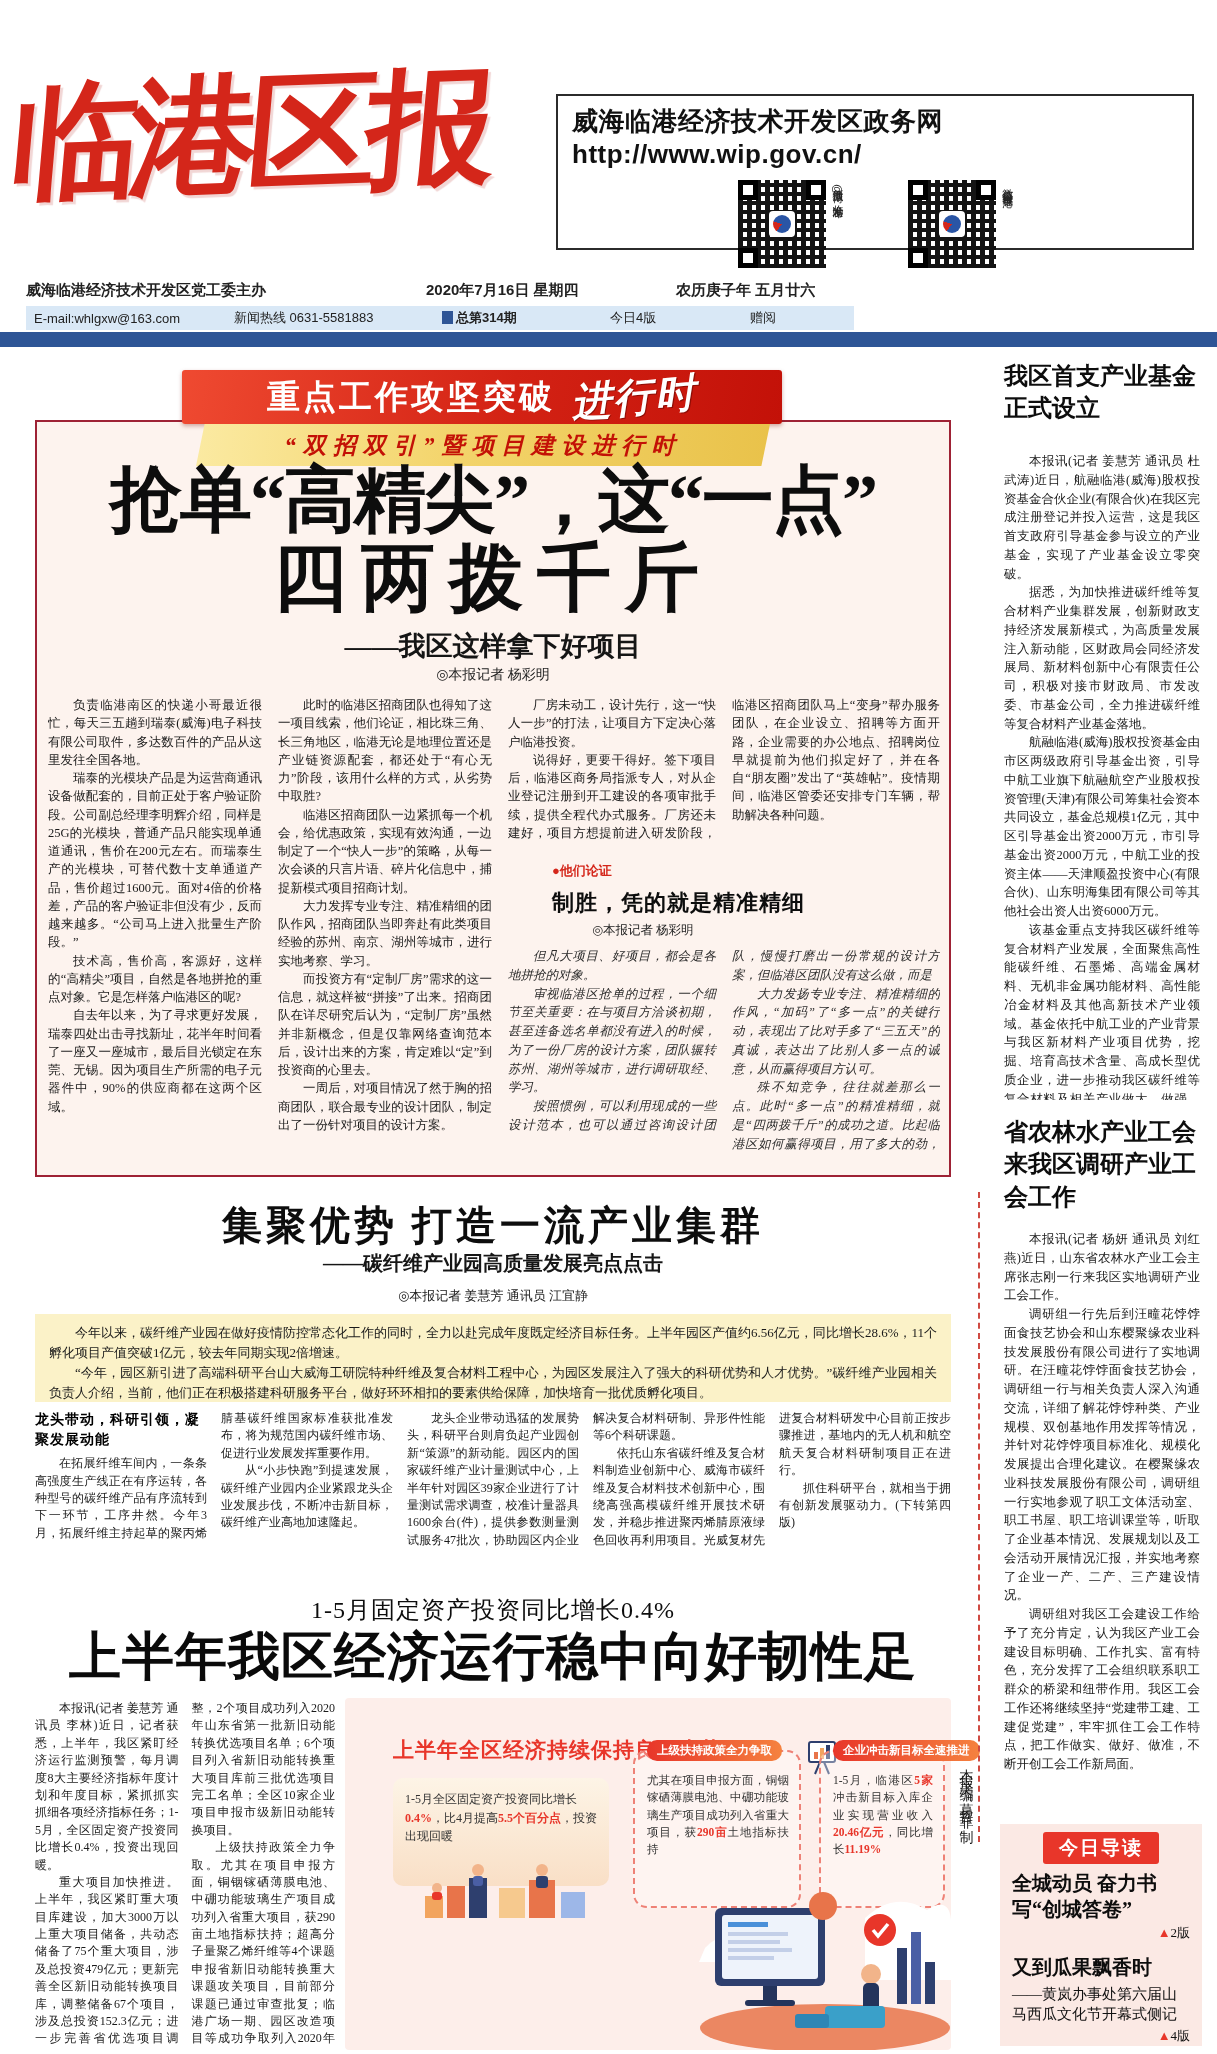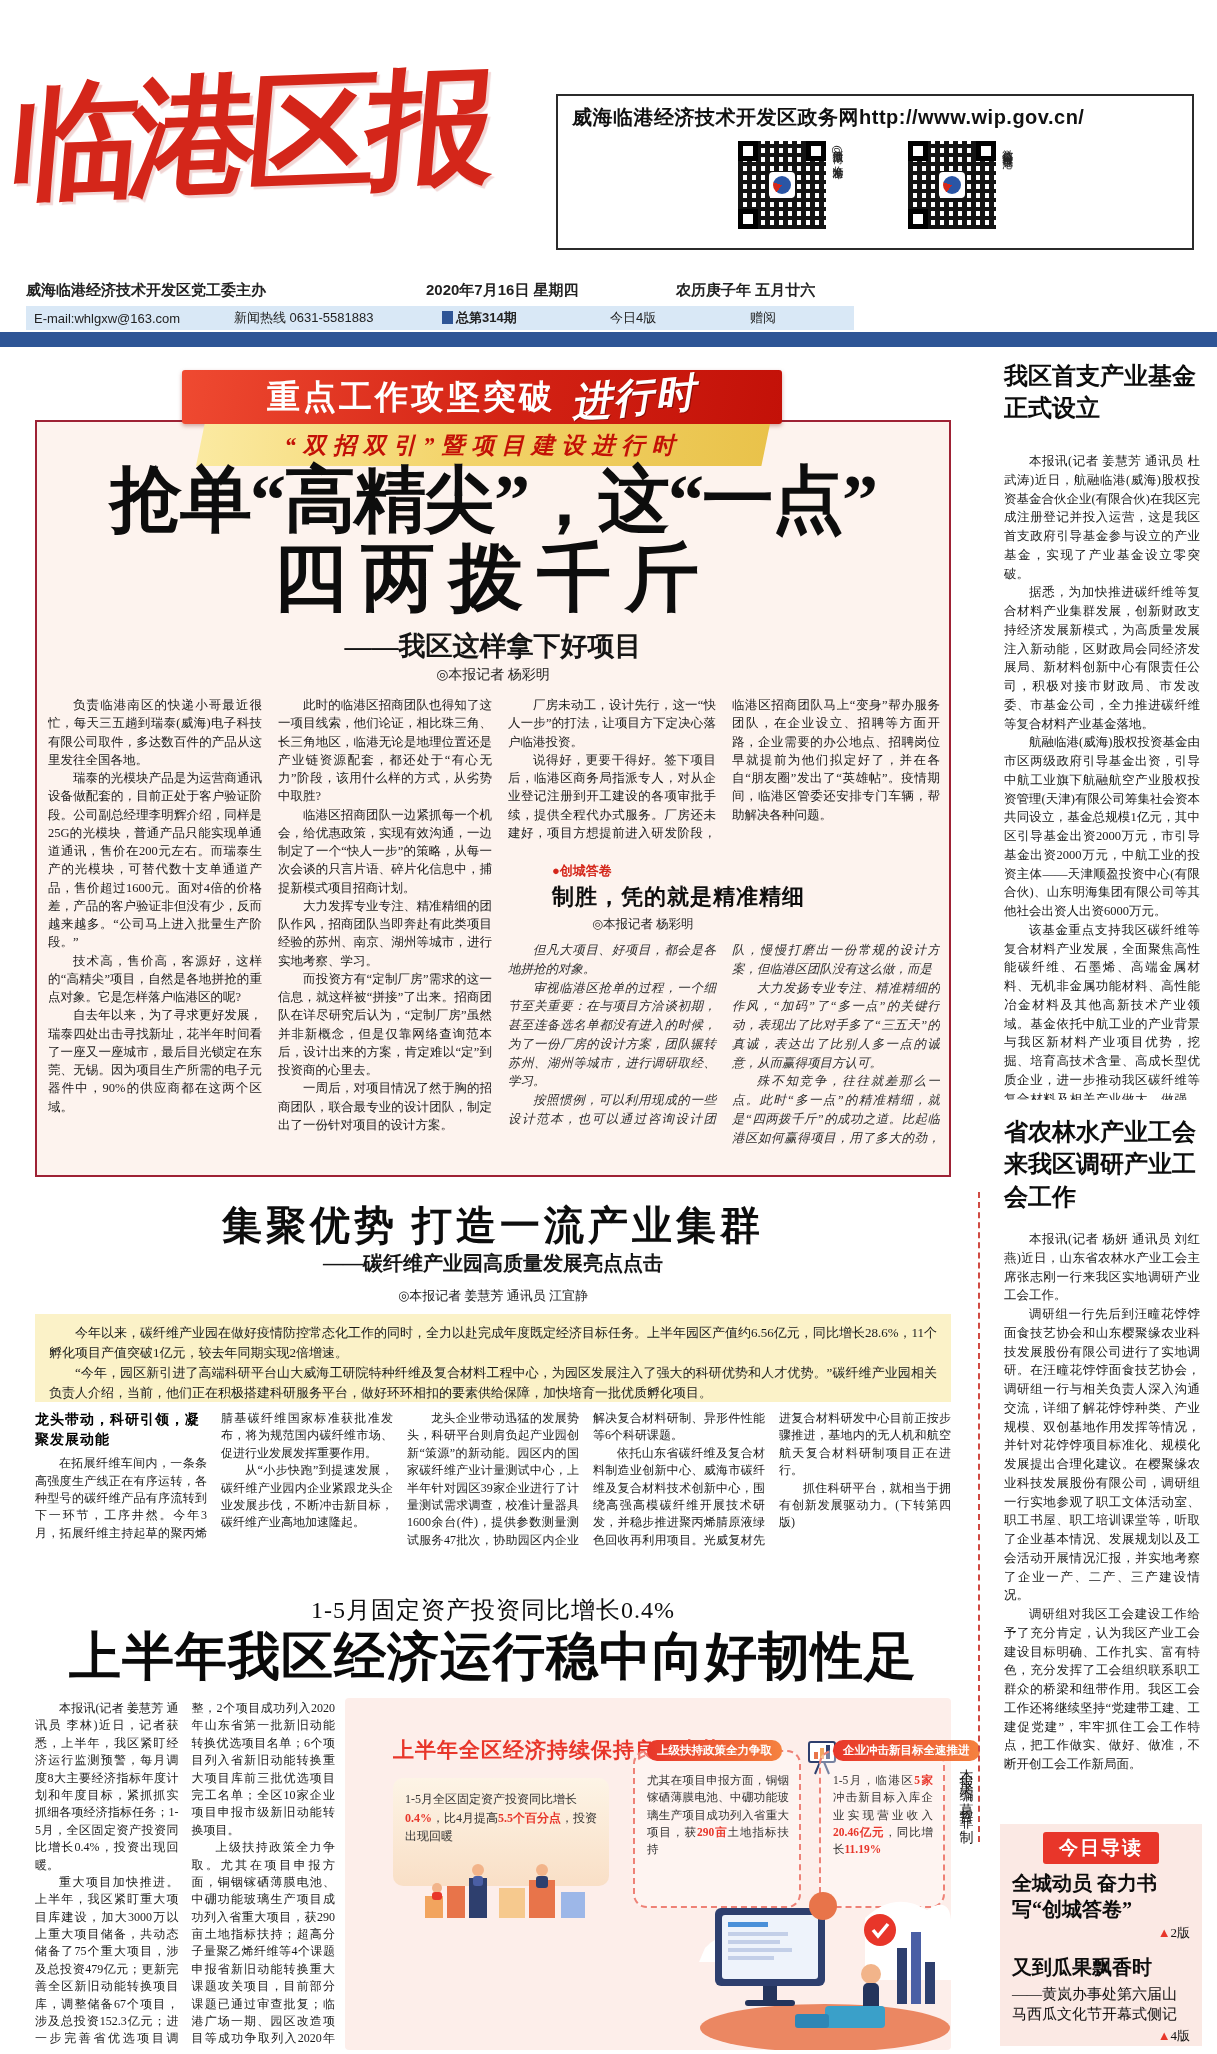--- a/index.html
+++ b/index.html
@@ -6,21 +6,21 @@
   html,body { background:#ffffff; }
   body { font-family:"Liberation Serif","DejaVu Serif",serif; color:#1a1a1a; }
   .page { position:relative; width:1217px; height:2054px; margin:0 auto; background:#fff; overflow:hidden; }
   .sans { font-family:"Liberation Sans","DejaVu Sans",sans-serif; }
 
   
   .masthead { position:absolute; left:12px; top:38px; width:540px; height:220px;
     font-size:128px; font-weight:bold; color:#d4261a; letter-spacing:-10px; line-height:1.5;
     transform:skewX(-7deg) rotate(-2deg); text-shadow:3px 3px 1px rgba(180,30,20,.18); white-space:nowrap; }
   .govbox { position:absolute; left:556px; top:94px; width:638px; height:156px; border:2px solid #2b2b2b; background:#fff; padding:8px 12px 6px 14px; }
-  .govbox .gtitle { font-size:20px; font-weight:bold; color:#111; letter-spacing:.5px; }
+  .govbox .gtitle { font-size:26px; font-weight:bold; color:#111; letter-spacing:.5px; }
   .qr-row { display:flex; justify-content:center; gap:64px; margin-top:10px; }
   .qr-unit { display:flex; gap:5px; }
   .qr { position:relative; width:88px; height:88px;
     background: repeating-linear-gradient(0deg,#141414 0 4px,transparent 4px 9px),
                 repeating-linear-gradient(90deg,#141414 0 5px,#fff 5px 9px); }
   .qr .eye { position:absolute; width:20px; height:20px; background:#fff; border:5px solid #000; }
   .qr .eye.tl { left:0; top:0; } .qr .eye.tr { right:0; top:0; } .qr .eye.bl { left:0; bottom:0; }
   .qr .logo { position:absolute; left:31px; top:31px; width:26px; height:26px; background:#fff; border-radius:4px;
     display:flex; align-items:center; justify-content:center; }
   .qr .logo i { width:18px; height:18px; border-radius:50%;
@@ -55,21 +55,21 @@
   .a1dek { position:absolute; left:37px; top:628px; width:912px; text-align:center; font-size:27px; font-weight:bold; color:#151515; }
   .a1by { position:absolute; left:37px; top:666px; width:912px; text-align:center; font-size:14px; color:#222; }
   .a1body { position:absolute; left:48px; top:696px; width:892px; height:468px; display:flex; gap:16px; }
   .a1body p, .colflow p { text-indent:2em; text-align:justify; }
   .colL { width:444px; height:468px; column-count:2; column-gap:16px; font-size:12.5px; line-height:1.46; overflow:hidden; }
   .colR { width:432px; display:flex; flex-direction:column; }
   .colRtop { height:160px; column-count:2; column-gap:16px; font-size:12.5px; line-height:1.46; overflow:hidden; }
   .notebox { margin-top:6px; height:300px; }
   .notehdr { text-align:left; padding-left:44px; }
   .notehdr .nlabel { font-size:13px; font-weight:bold; color:#d4261a; }
-  .notehdr .ntitle { font-size:22px; font-weight:bold; color:#0d0d0d; margin-top:2px; letter-spacing:1px; }
+  .notehdr .ntitle { font-size:22px; font-weight:bold; color:#0d0d0d; margin-top:8px; letter-spacing:1px; }
   .notehdr .nby { font-size:12.5px; color:#222; margin-top:4px; padding-left:40px; }
   .noteflow { margin-top:8px; height:212px; column-count:2; column-gap:16px; font-size:12.5px; line-height:1.5;
     font-style:italic; color:#2c2c2c; overflow:hidden; }
 
   
   .a2head { position:absolute; left:35px; top:1198px; width:916px; text-align:center; }
   .a2head .h { font-size:40px; font-weight:bold; letter-spacing:4px; color:#0d0d0d; }
   .a2dek { position:absolute; left:35px; top:1250px; width:916px; text-align:center; font-size:20px; font-weight:bold; color:#161616; }
   .a2by { position:absolute; left:35px; top:1287px; width:916px; text-align:center; font-size:13px; color:#222; }
   .a2intro { position:absolute; left:35px; top:1314px; width:916px; height:88px; background:#fbf2c8; padding:9px 14px; font-size:13px; line-height:1.55; color:#1a1a1a; overflow:hidden; }
@@ -204,21 +204,21 @@
       <p>一周后，对项目情况了然于胸的招商团队，联合最专业的设计团队，制定出了一份针对项目的设计方案。</p>
     </div>
     <div class="colR">
       <div class="colRtop colflow">
         <p>厂房未动工，设计先行，这一“快人一步”的打法，让项目方下定决心落户临港投资。</p>
         <p>说得好，更要干得好。签下项目后，临港区商务局指派专人，对从企业登记注册到开工建设的各项审批手续，提供全程代办式服务。厂房还未建好，项目方想提前进入研发阶段，临港区招商团队马上“变身”帮办服务团队，在企业设立、招聘等方面开路，企业需要的办公地点、招聘岗位早就提前为他们拟定好了，并在各自“朋友圈”发出了“英雄帖”。疫情期间，临港区管委还安排专门车辆，帮助解决各种问题。</p>
 
       </div>
       <div class="notebox">
         <div class="notehdr">
-          <div class="nlabel">●创城答卷</div>
+          <div class="nlabel">●他们论证</div>
           <div class="ntitle">制胜，凭的就是精准精细</div>
           <div class="nby">◎本报记者 杨彩明</div>
         </div>
         <div class="noteflow colflow">
           <p>但凡大项目、好项目，都会是各地拼抢的对象。</p>
           <p>审视临港区抢单的过程，一个细节至关重要：在与项目方洽谈初期，甚至连备选名单都没有进入的时候，为了一份厂房的设计方案，团队辗转苏州、湖州等城市，进行调研取经、学习。</p>
           <p>按照惯例，可以利用现成的一些设计范本，也可以通过咨询设计团队，慢慢打磨出一份常规的设计方案，但临港区团队没有这么做，而是</p>
           <p>大力发扬专业专注、精准精细的作风，“加码”了“多一点”的关键行动，表现出了比对手多了“三五天”的真诚，表达出了比别人多一点的诚意，从而赢得项目方认可。</p>
           <p>殊不知竞争，往往就差那么一点。此时“多一点”的精准精细，就是“四两拨千斤”的成功之道。比起临港区如何赢得项目，用了多大的劲，就会有多大的回报，就是那些“赢在精准精细”的人，往往能获得更多机遇的垂青，竞争的残酷就会向精准靠拢“多一点”。</p>
         </div>

